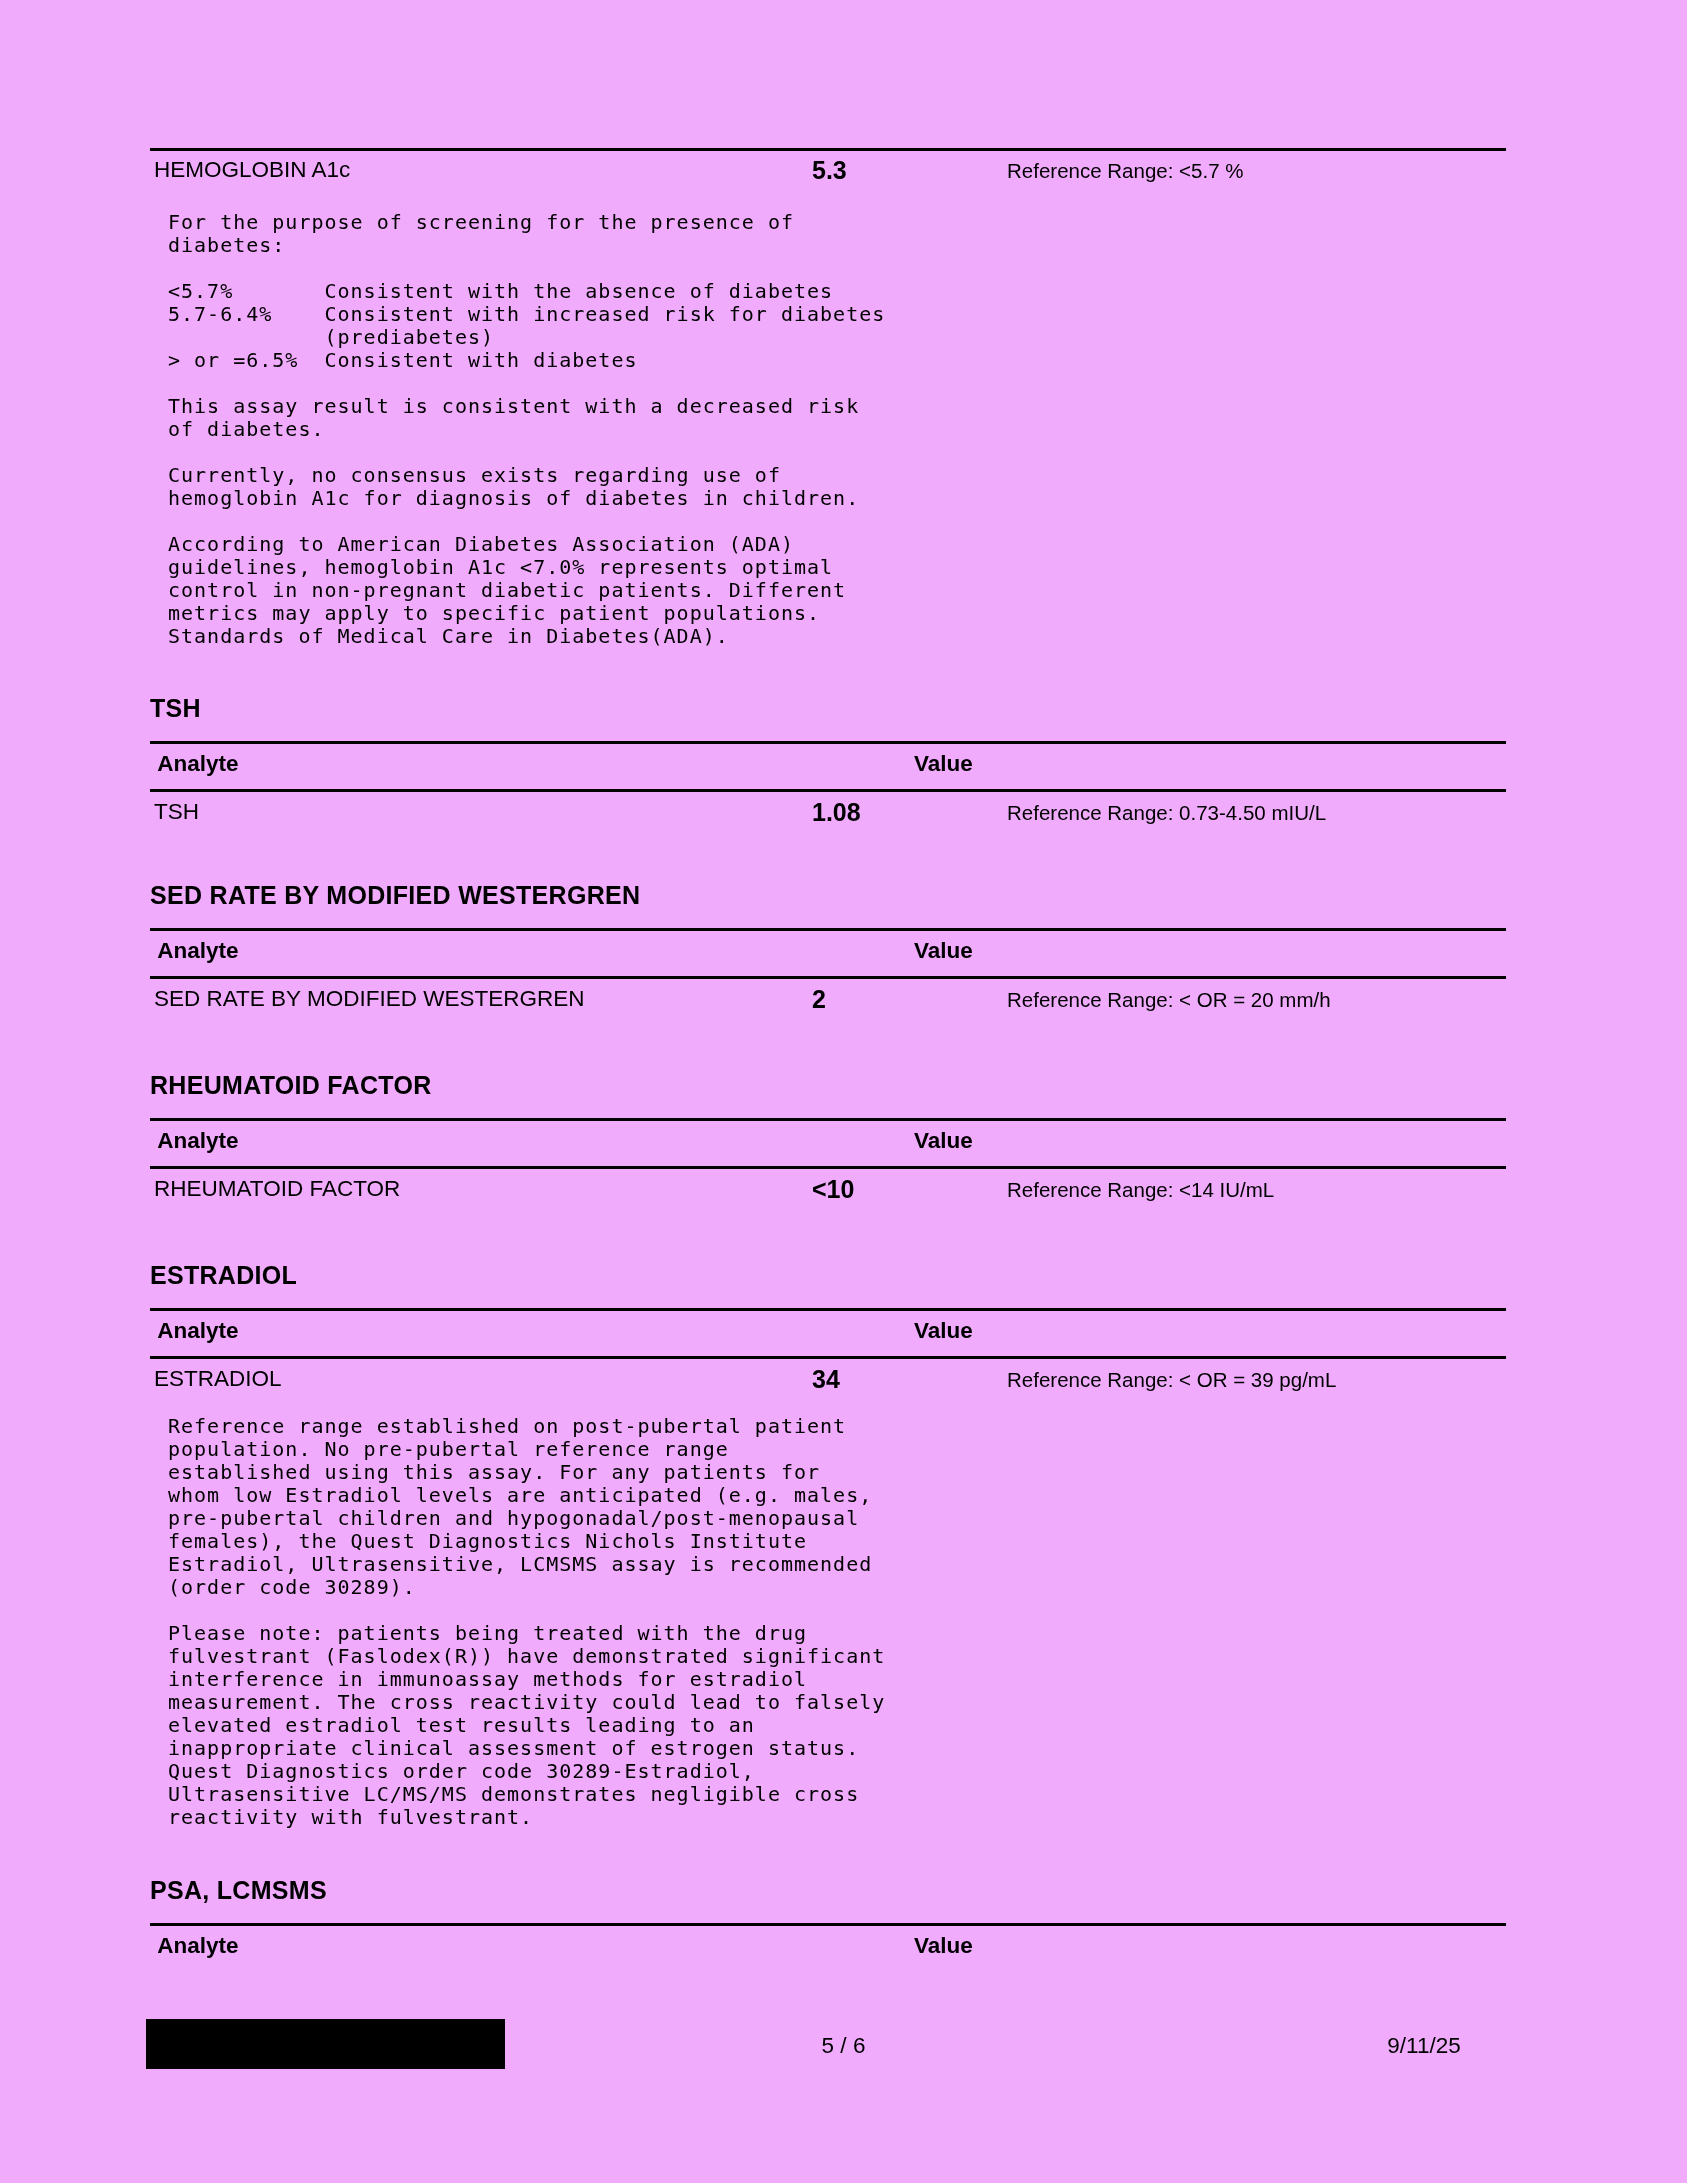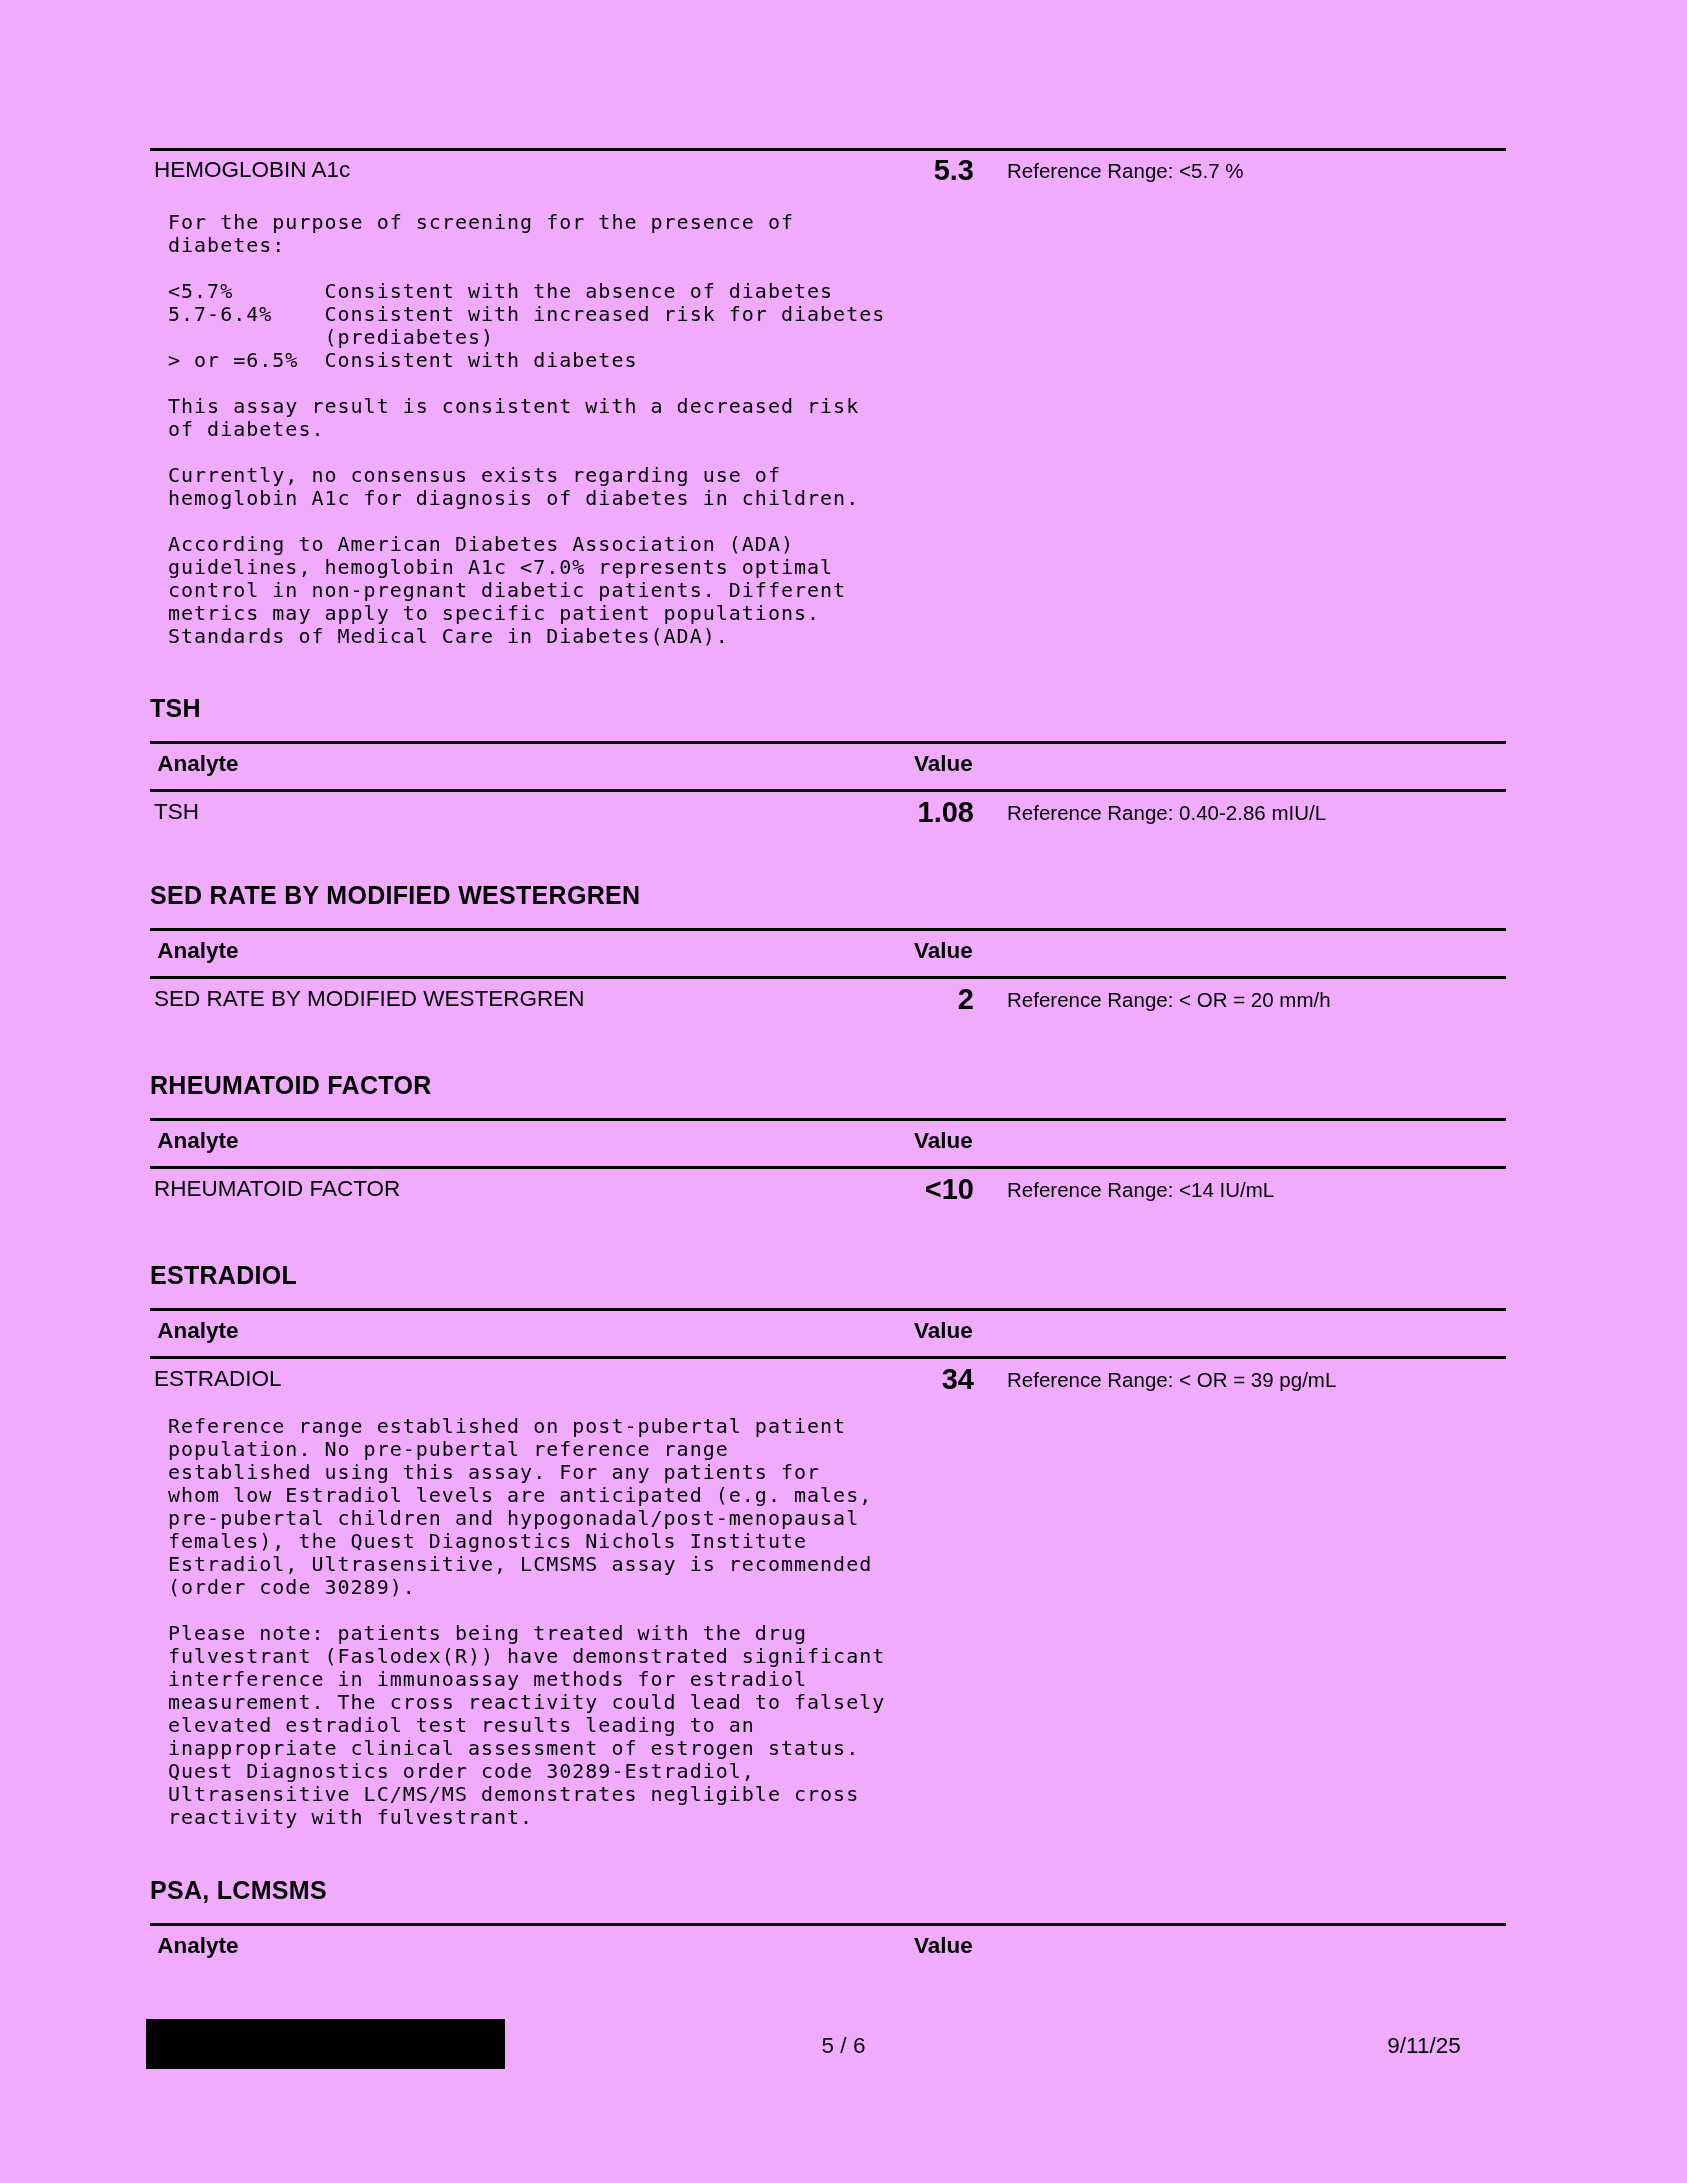--- a/index.html
+++ b/index.html
@@ -16,22 +16,22 @@
   .rule-thick { height:3.3px; }
 
   
   .trow { position:absolute; left:150px; width:1356px; height:26.5px; }
   .cell-analyte {
     position:absolute; left:4px; top:0;
     font-size:22.5px; line-height:26.5px; white-space:nowrap;
   }
   .cell-value {
     position:absolute; left:662px; top:0; width:162px;
-    text-align:right; font-weight:bold;
-    font-size:29px; line-height:26.5px; white-space:nowrap;
+    font-weight:bold;
+    font-size:25px; line-height:26.5px; white-space:nowrap;
   }
   .cell-ref {
     position:absolute; left:857px; top:2px;
     font-size:20.5px; line-height:24px; white-space:nowrap;
   }
 
   
   .lab-section { position:absolute; left:150px; width:1356px; height:139px; }
   .sec-title {
     position:absolute; left:0; top:0;
@@ -102,21 +102,21 @@
 
   <div class="lab-section" style="top:692px;">
     <div class="sec-title">TSH</div>
     <div class="sec-rule-top"></div>
     <span class="col-analyte">Analyte</span>
     <span class="col-value">Value</span>
     <div class="sec-rule-mid"></div>
     <div class="sec-row">
       <span class="cell-analyte">TSH</span>
       <span class="cell-value">1.08</span>
-      <span class="cell-ref">Reference Range: 0.40-2.86 mIU/L</span>
+      <span class="cell-ref">Reference Range: 0.73-4.50 mIU/L</span>
     </div>
   </div>
 
   <div class="lab-section" style="top:879px;">
     <div class="sec-title">SED RATE BY MODIFIED WESTERGREN</div>
     <div class="sec-rule-top"></div>
     <span class="col-analyte">Analyte</span>
     <span class="col-value">Value</span>
     <div class="sec-rule-mid"></div>
     <div class="sec-row">

